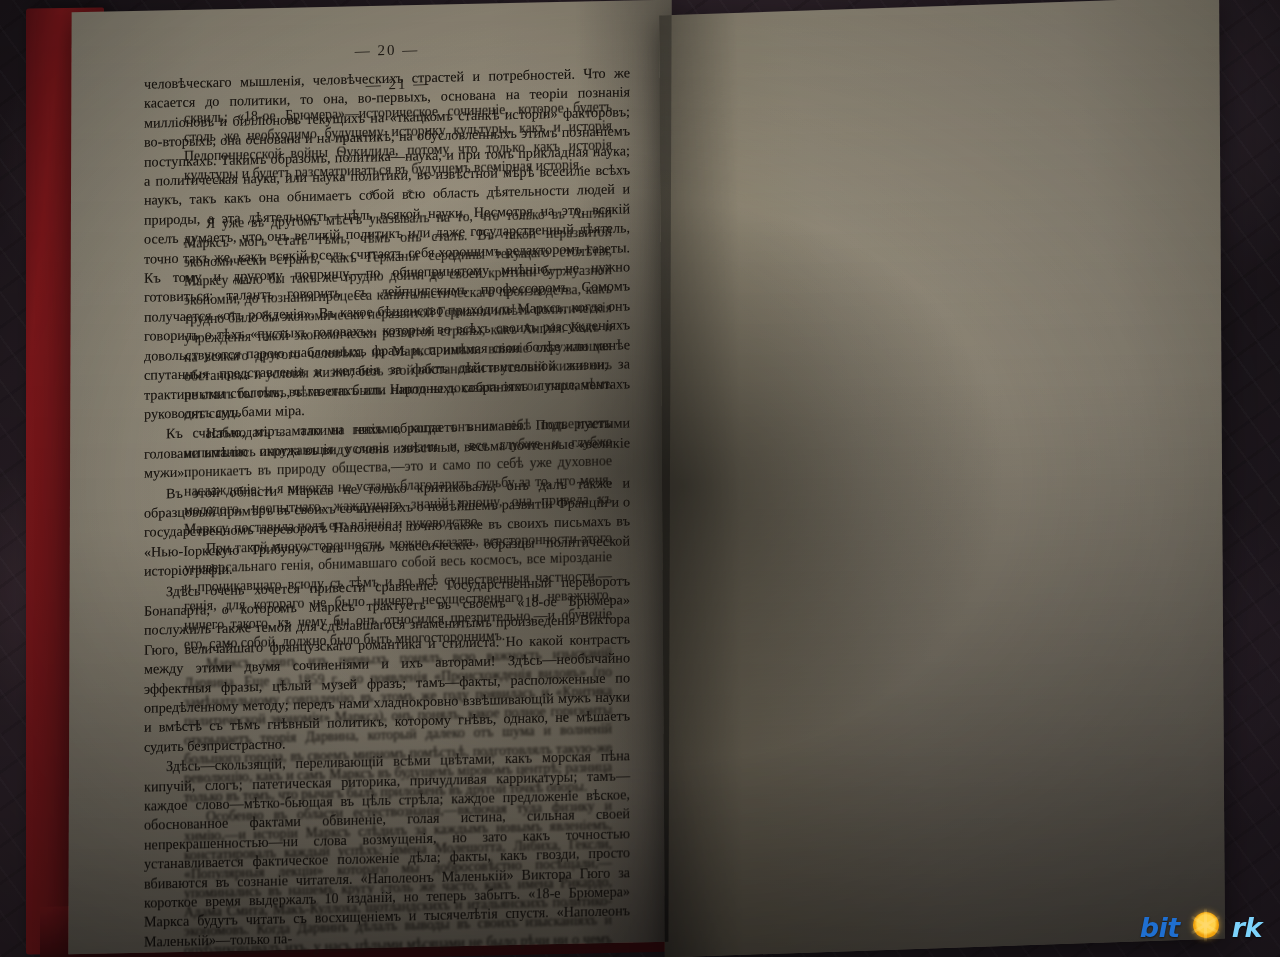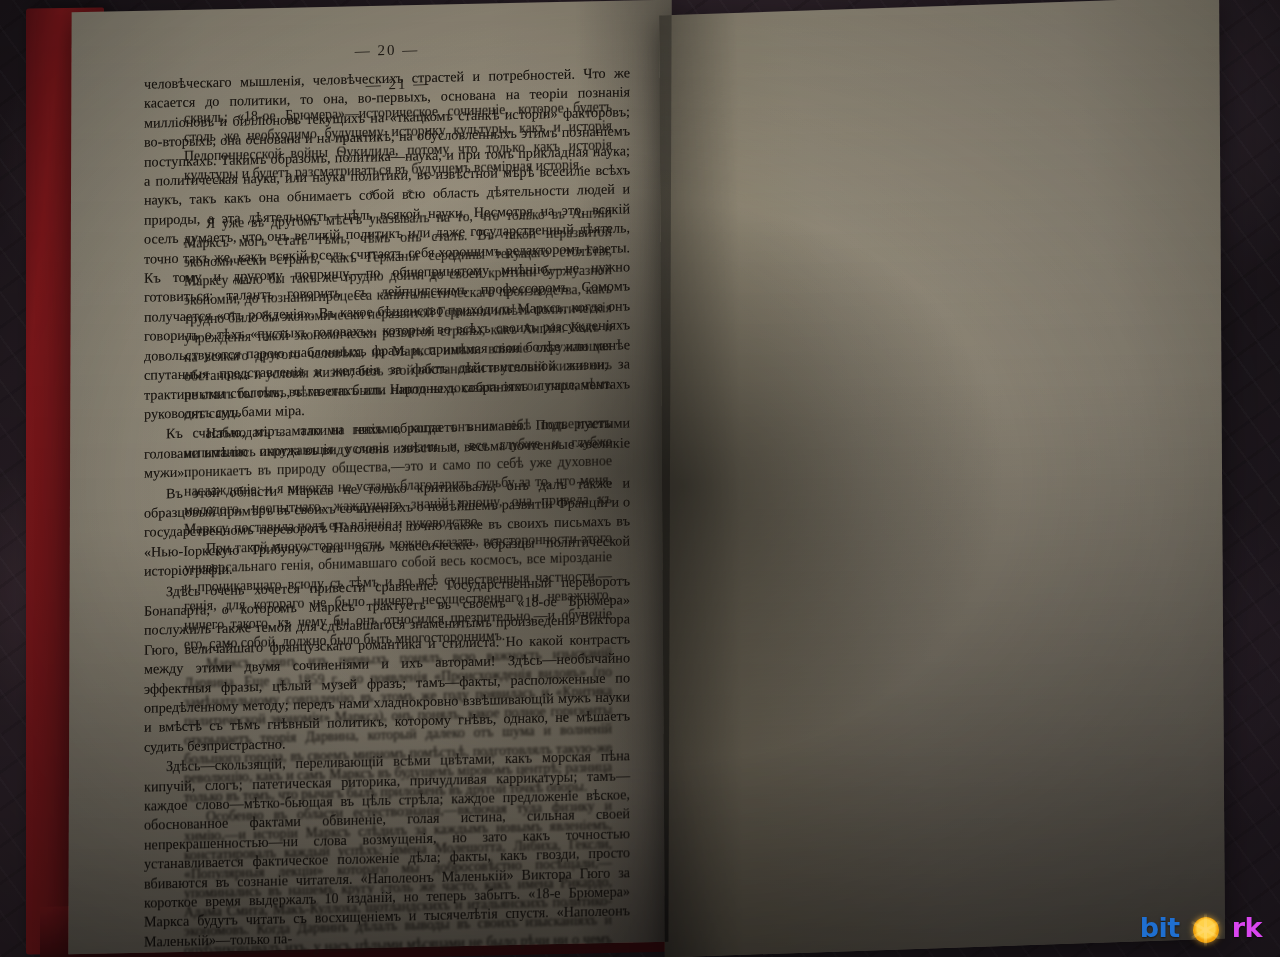--- a/index.html
+++ b/index.html
@@ -193,28 +193,29 @@
   }
   .blurry { filter: blur(0.55px); }
   .blurrier { filter: blur(0.9px); opacity: .93; }
 
   
   #watermark {
     position: absolute;
     right: 18px;
     bottom: 14px;
     display: flex;
-    align-items: flex-end;
+    align-items: flex-start;
     gap: 12px;
     font-family: "DejaVu Sans", sans-serif;
     font-weight: bold;
     font-size: 27px;
     letter-spacing: -0.5px;
     color: #1f6fd0;
     text-shadow: 0 1px 2px rgba(0,0,0,0.6);
+    font-style: italic;
   }
   #watermark .wm-star {
     display: inline-block;
     width: 26px;
     height: 26px;
     position: relative;
     margin: 0 1px;
   }
   #watermark .wm-star .ring {
     position: absolute;
@@ -227,21 +228,21 @@
     position: absolute;
     left: 50%;
     top: 50%;
     width: 3px;
     height: 34px;
     margin: -17px 0 0 -1.5px;
     background: linear-gradient(180deg, rgba(255,215,90,0) 0%, #ffd96b 50%, rgba(255,215,90,0) 100%);
   }
   #watermark .wm-star .spark.r2 { transform: rotate(60deg); }
   #watermark .wm-star .spark.r3 { transform: rotate(120deg); }
-  #watermark .wm-rk { color: #d946ef; }
+  #watermark .wm-rk { color: #7dd3fc; }
 </style>
 </head>
 <body>
 
 <div id="scene">
   <div id="backdrop"></div>
   <div id="cover-left"></div>
   <div id="cover-bottom"></div>
 
   <div id="book">

